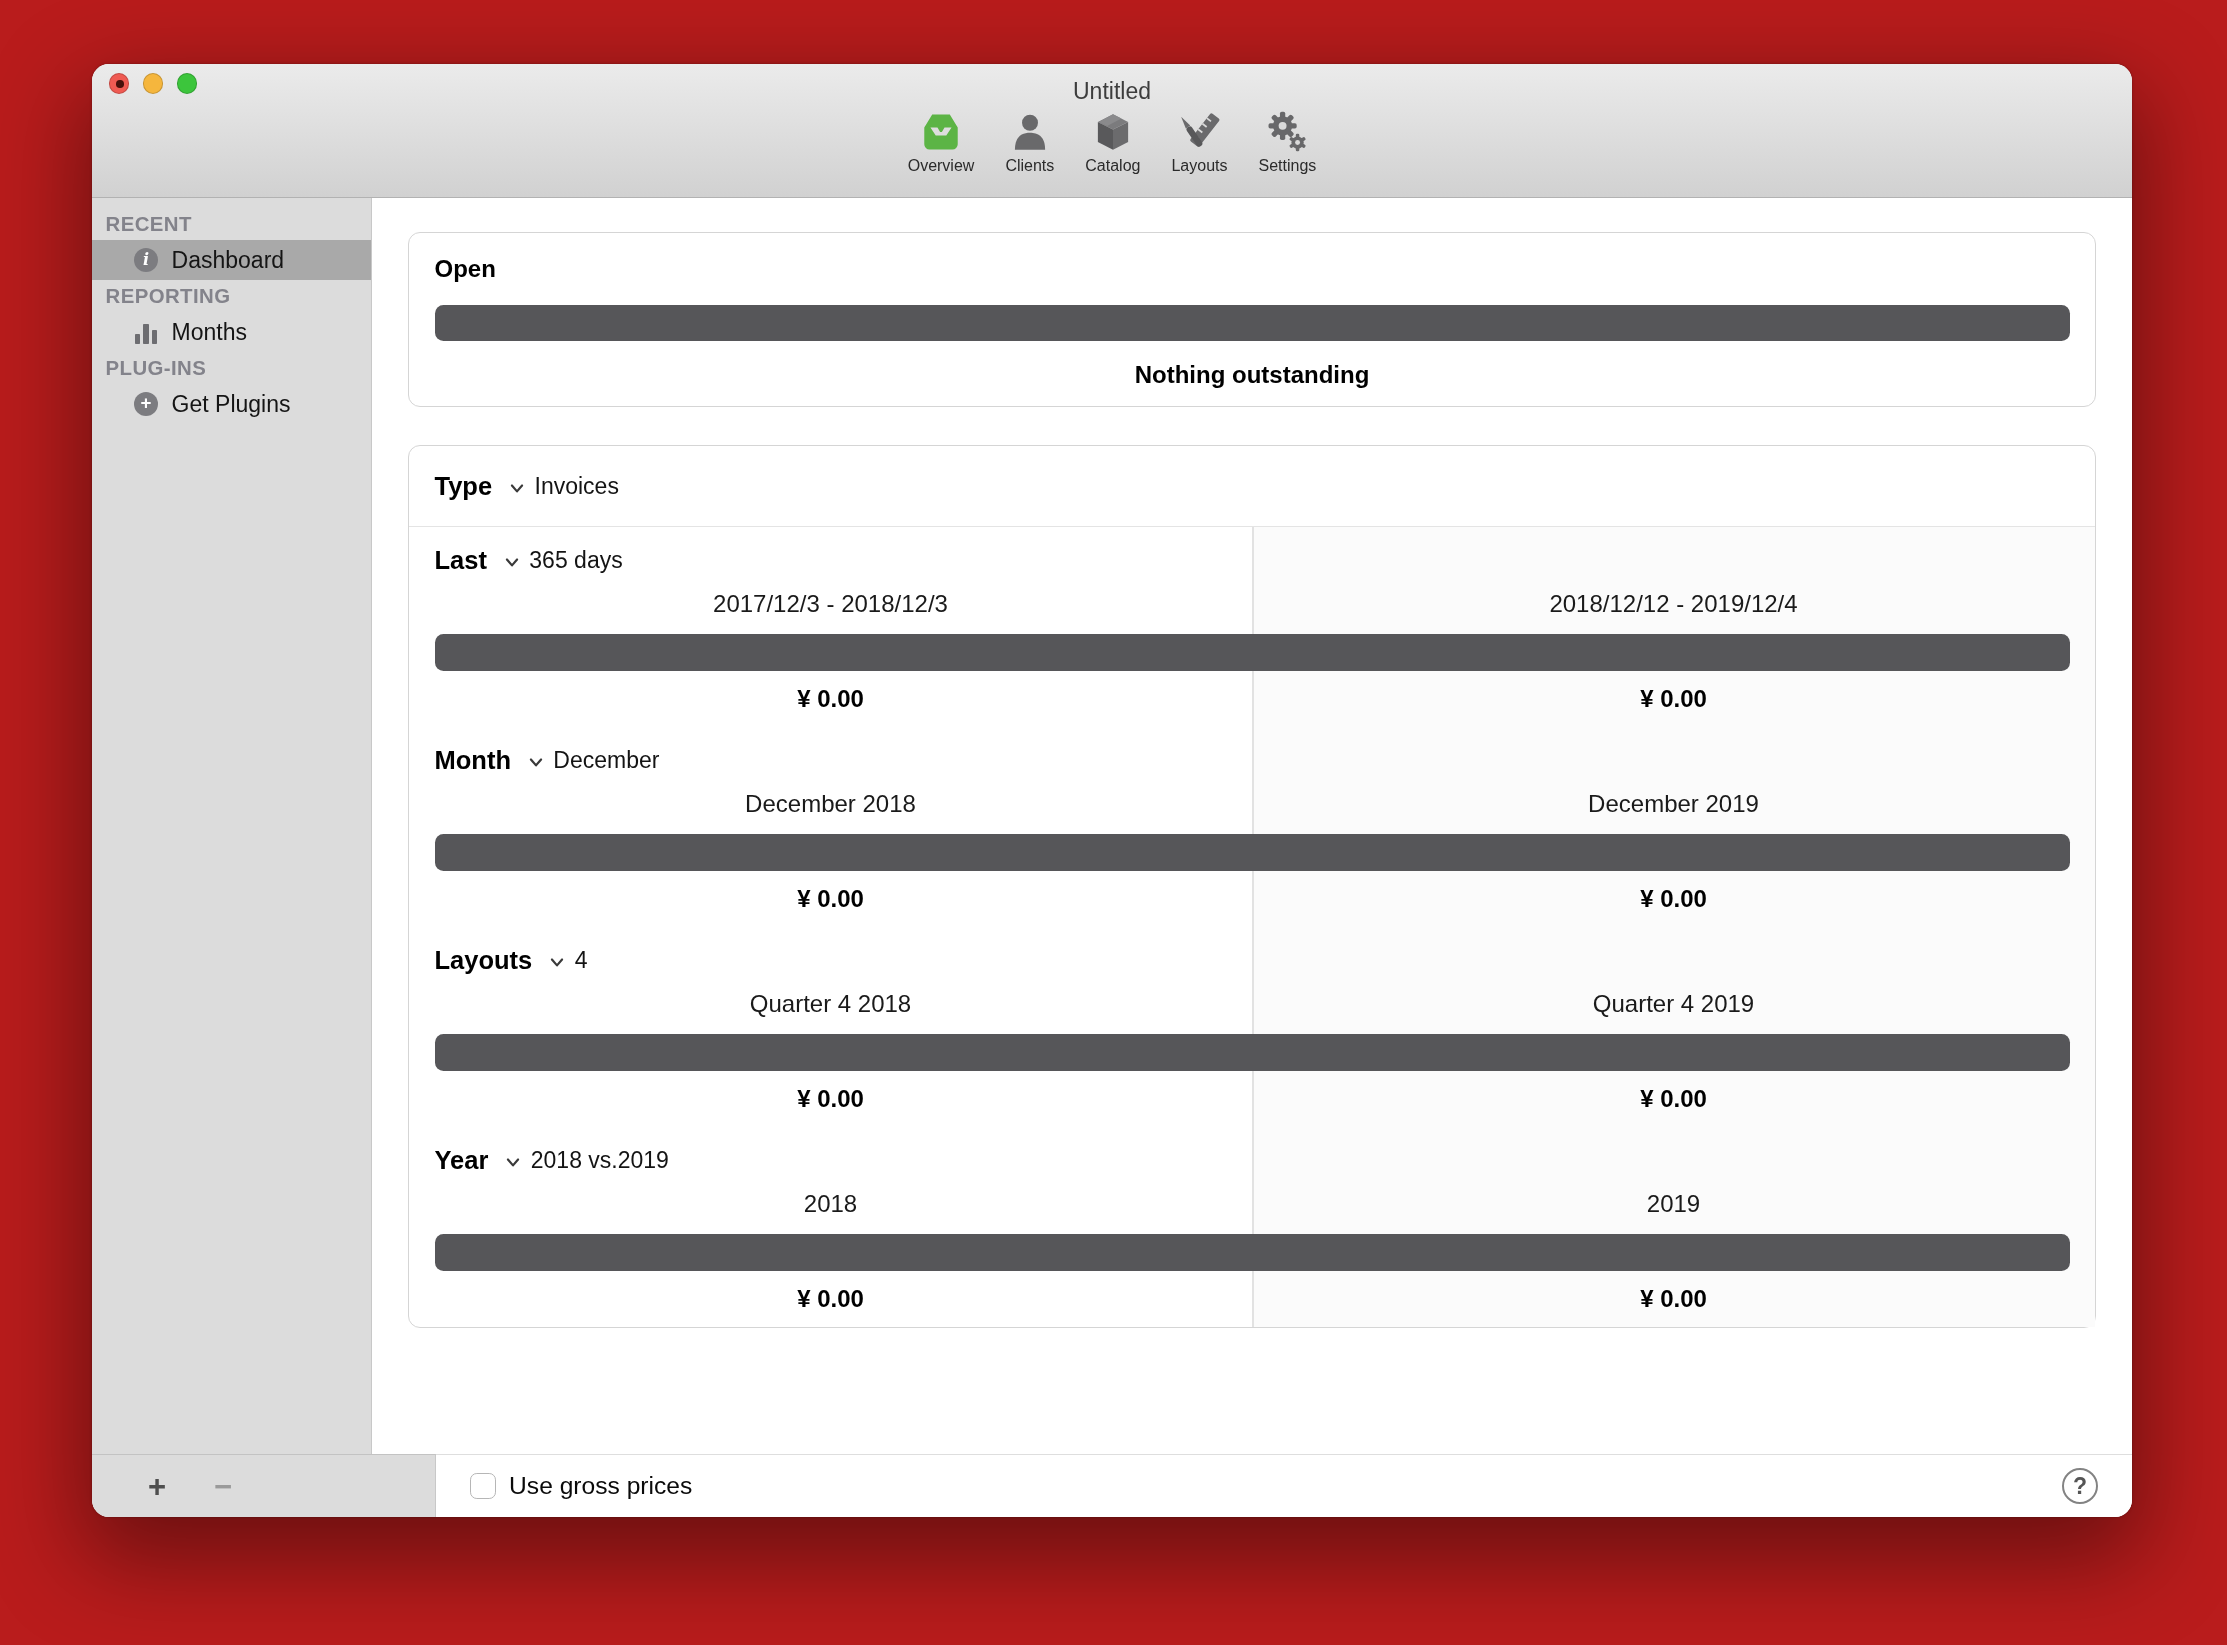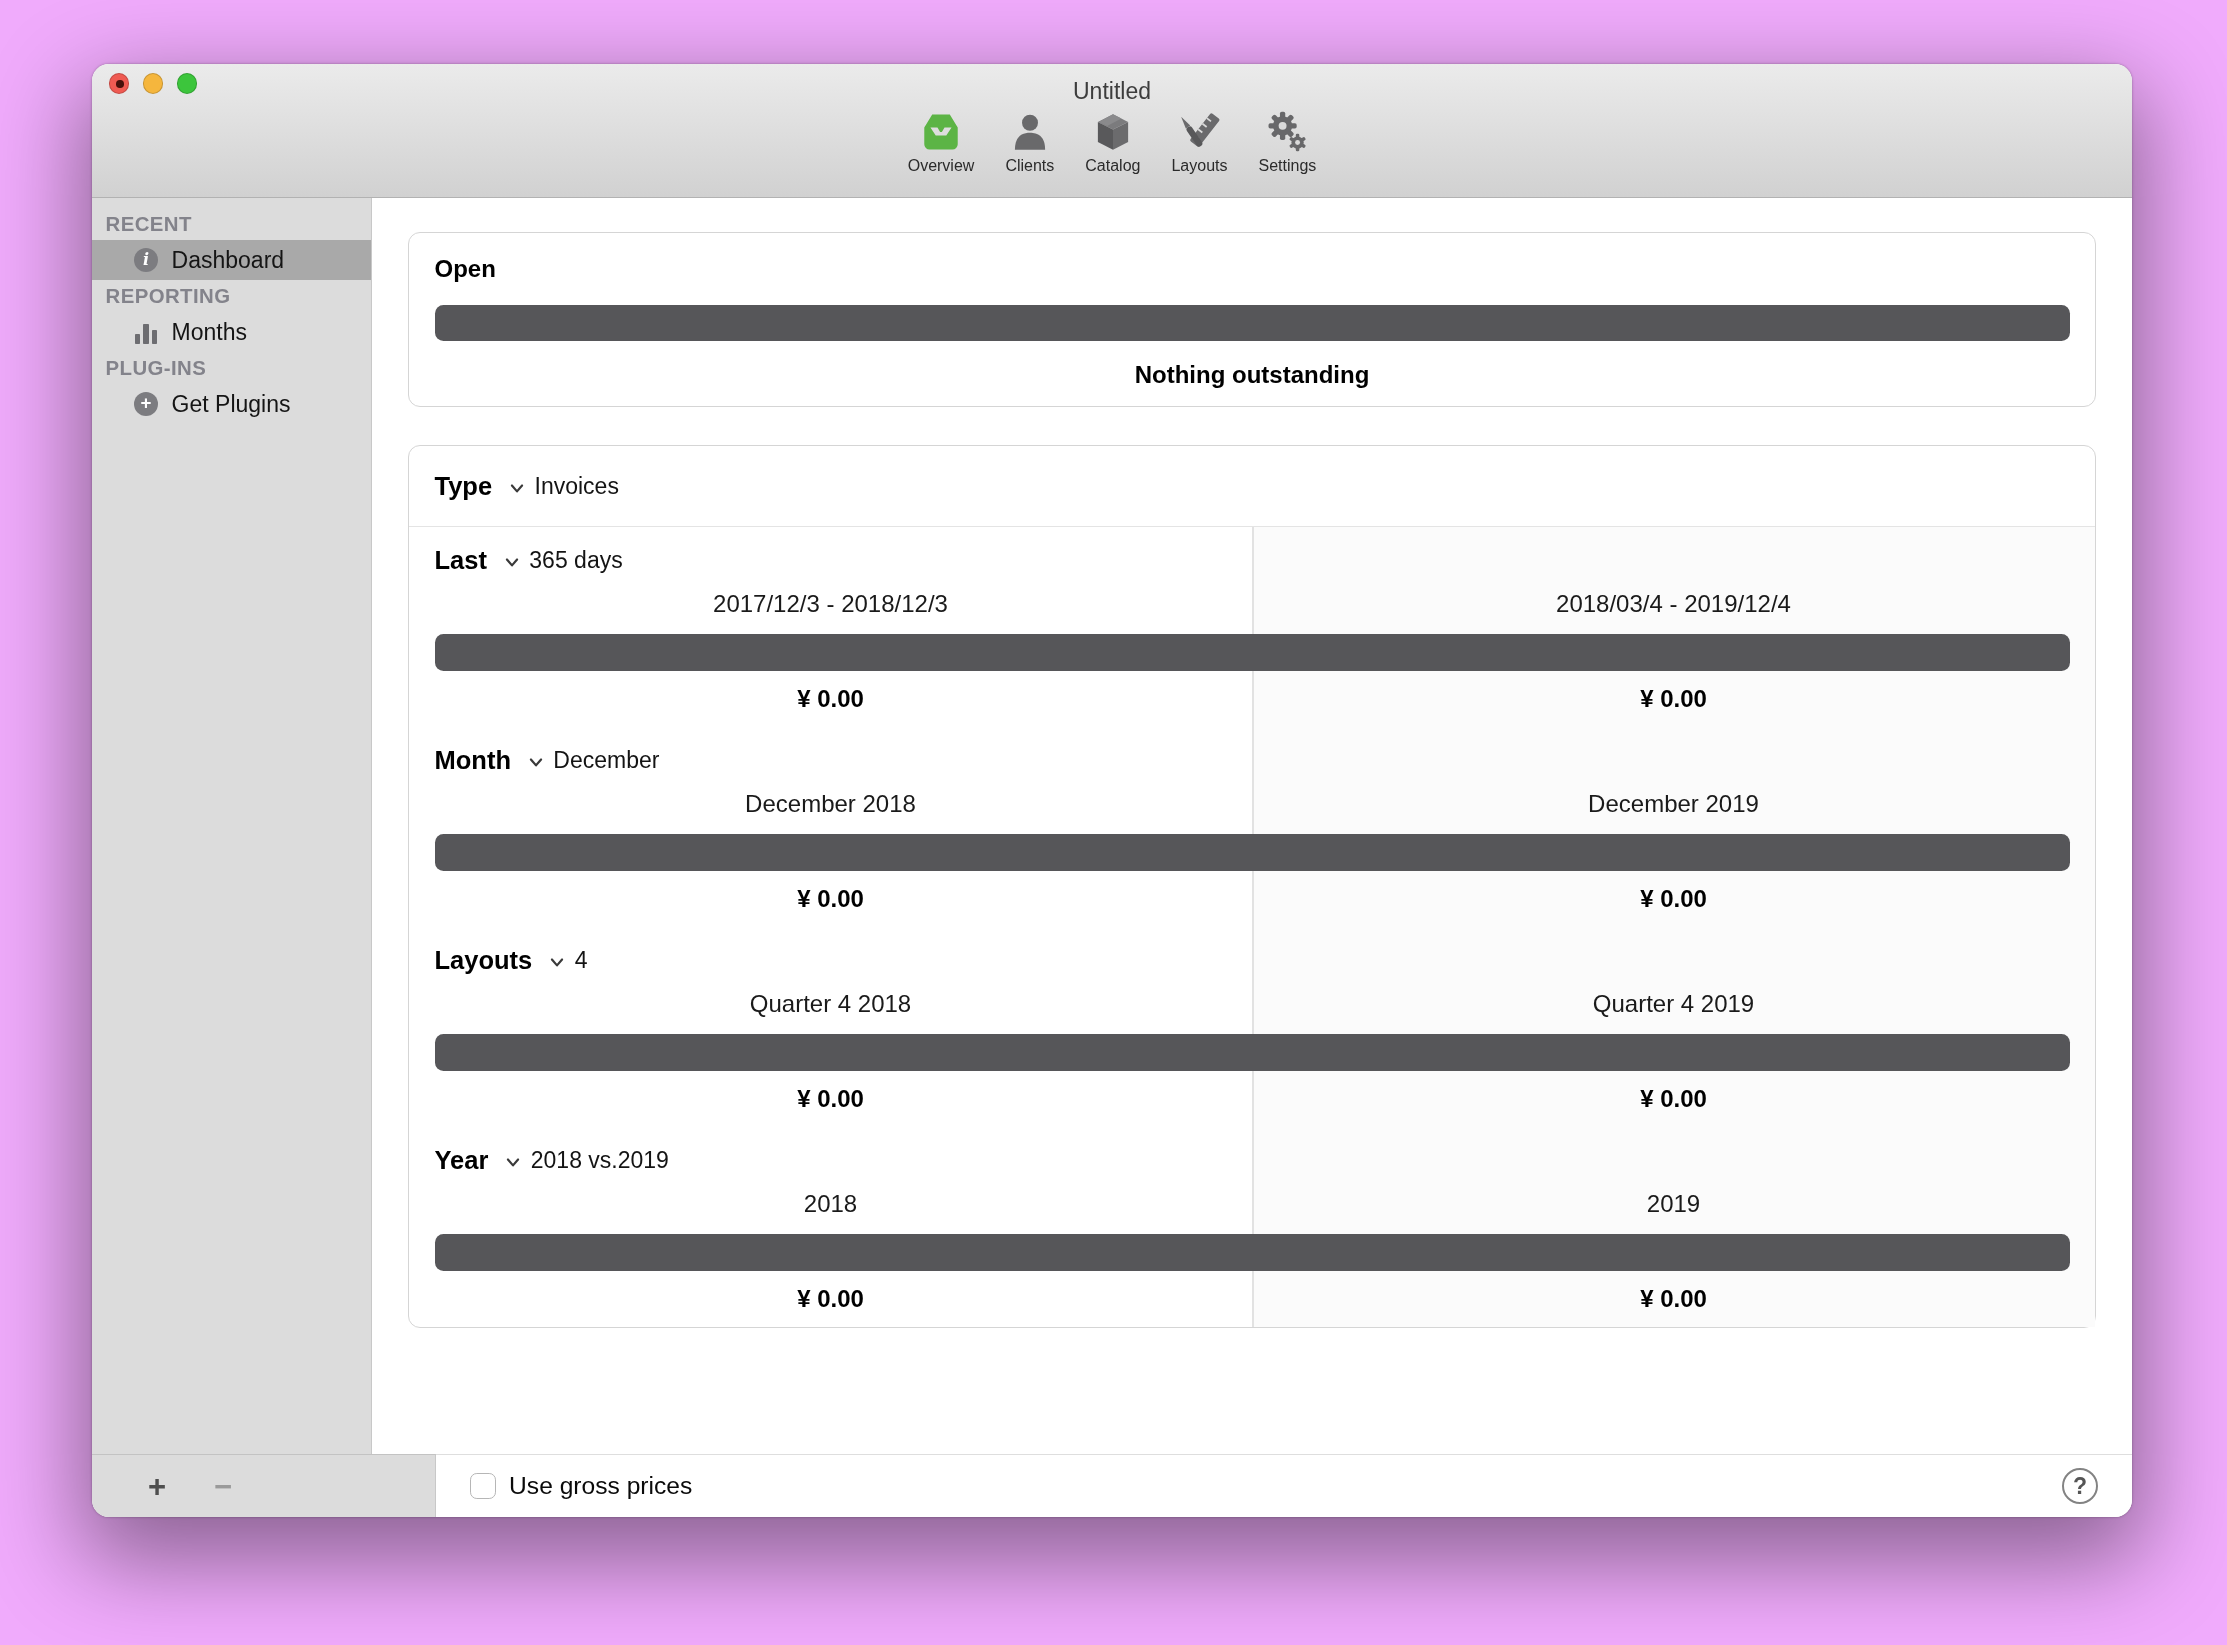--- a/index.html
+++ b/index.html
@@ -1,18 +1,18 @@
 <!DOCTYPE html>
 <html style="font-size:13.6px"><head>
 <meta charset="utf-8">
 <style>
   * { margin:0; padding:0; box-sizing:border-box; }
   html,body { background:#ffffff; }
   body { font-family:"Liberation Sans","DejaVu Sans",sans-serif; }
-  .stage { position:relative; width:2227px; height:1645px; background:#f0abfc; overflow:hidden; }
+  .stage { position:relative; width:2227px; height:1645px; background:#b91c1c; overflow:hidden; }
 
   
   .window {
     position:absolute; left:92px; top:64px; width:2040px; height:1453px;
     border-radius:17px; background:#ffffff; overflow:hidden;
     box-shadow: 0 0 2.5px rgba(0,0,0,.35), 0 34px 93px 10.2px rgba(0,0,0,.42);
     display:flex; flex-direction:column;
   }
 
   .titlebar {
@@ -238,21 +238,21 @@
                 <span class="p-label">Last</span>
                 <span class="chev">
                   <svg width="22" height="22" viewBox="0 0 26 26">
                       <polyline points="7,10 13,17 19,10" fill="none" stroke="#3a3a3a" stroke-width="2.6" stroke-linecap="round" stroke-linejoin="round"></polyline>
                     </svg>
                 </span>
                 <span class="p-value">365 days</span>
               </div>
               <div class="c-headers">
                 <span class="cell">2017/12/3 - 2018/12/3</span>
-                <span class="cell">2018/03/4 - 2019/12/4</span>
+                <span class="cell">2018/12/12 - 2019/12/4</span>
               </div>
               <div class="c-bar"></div>
               <div class="c-values">
                 <span class="cell">¥ 0.00</span>
                 <span class="cell">¥ 0.00</span>
               </div>
             </div>
 
             <div class="c-row">
               <div class="c-label">

